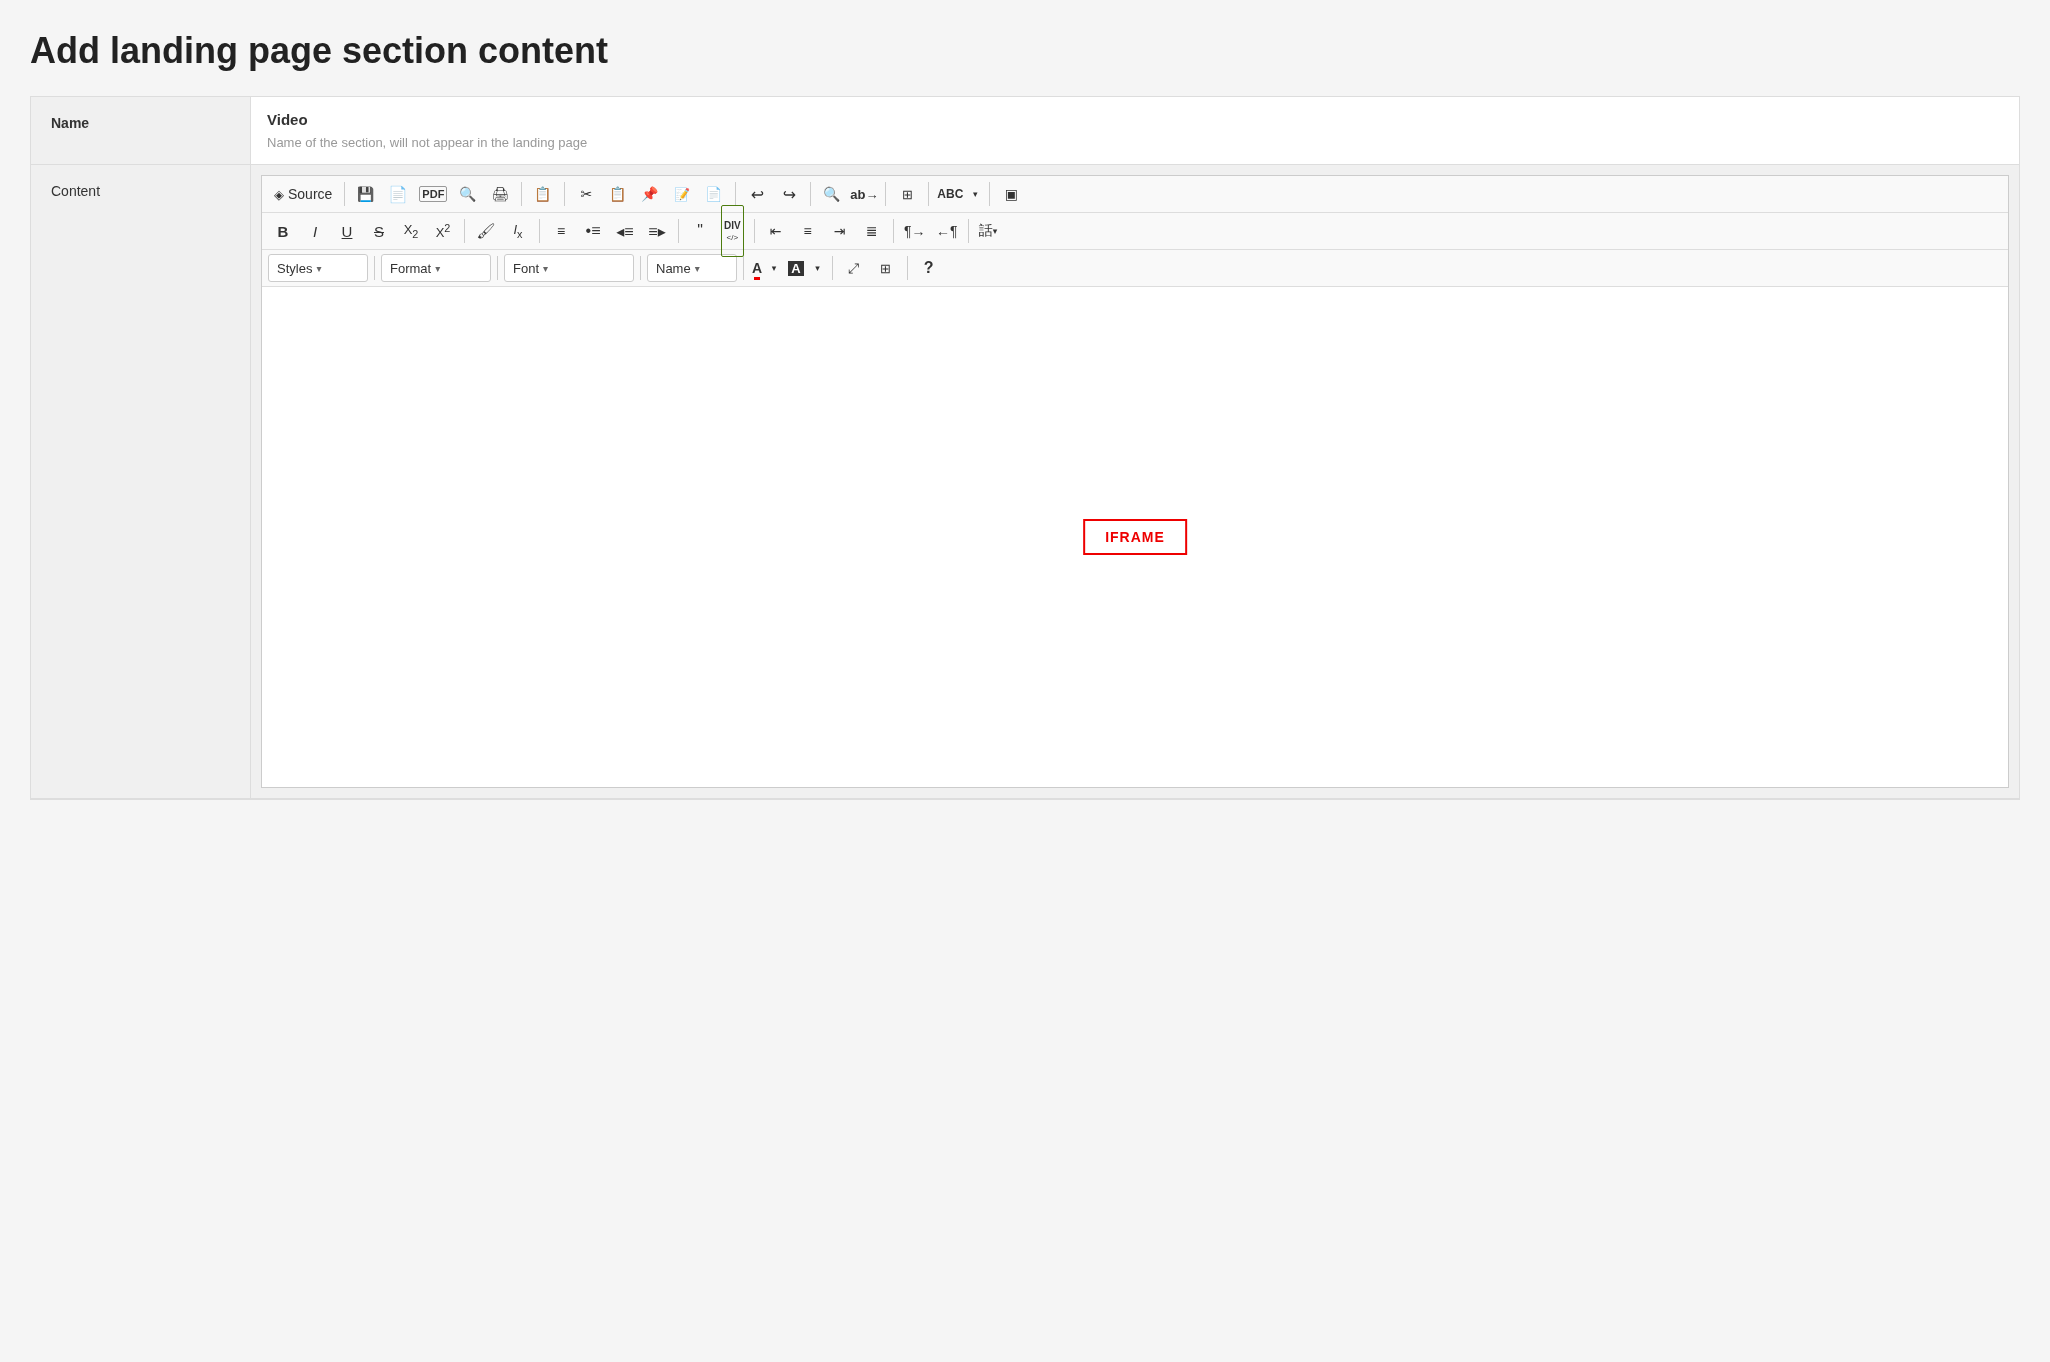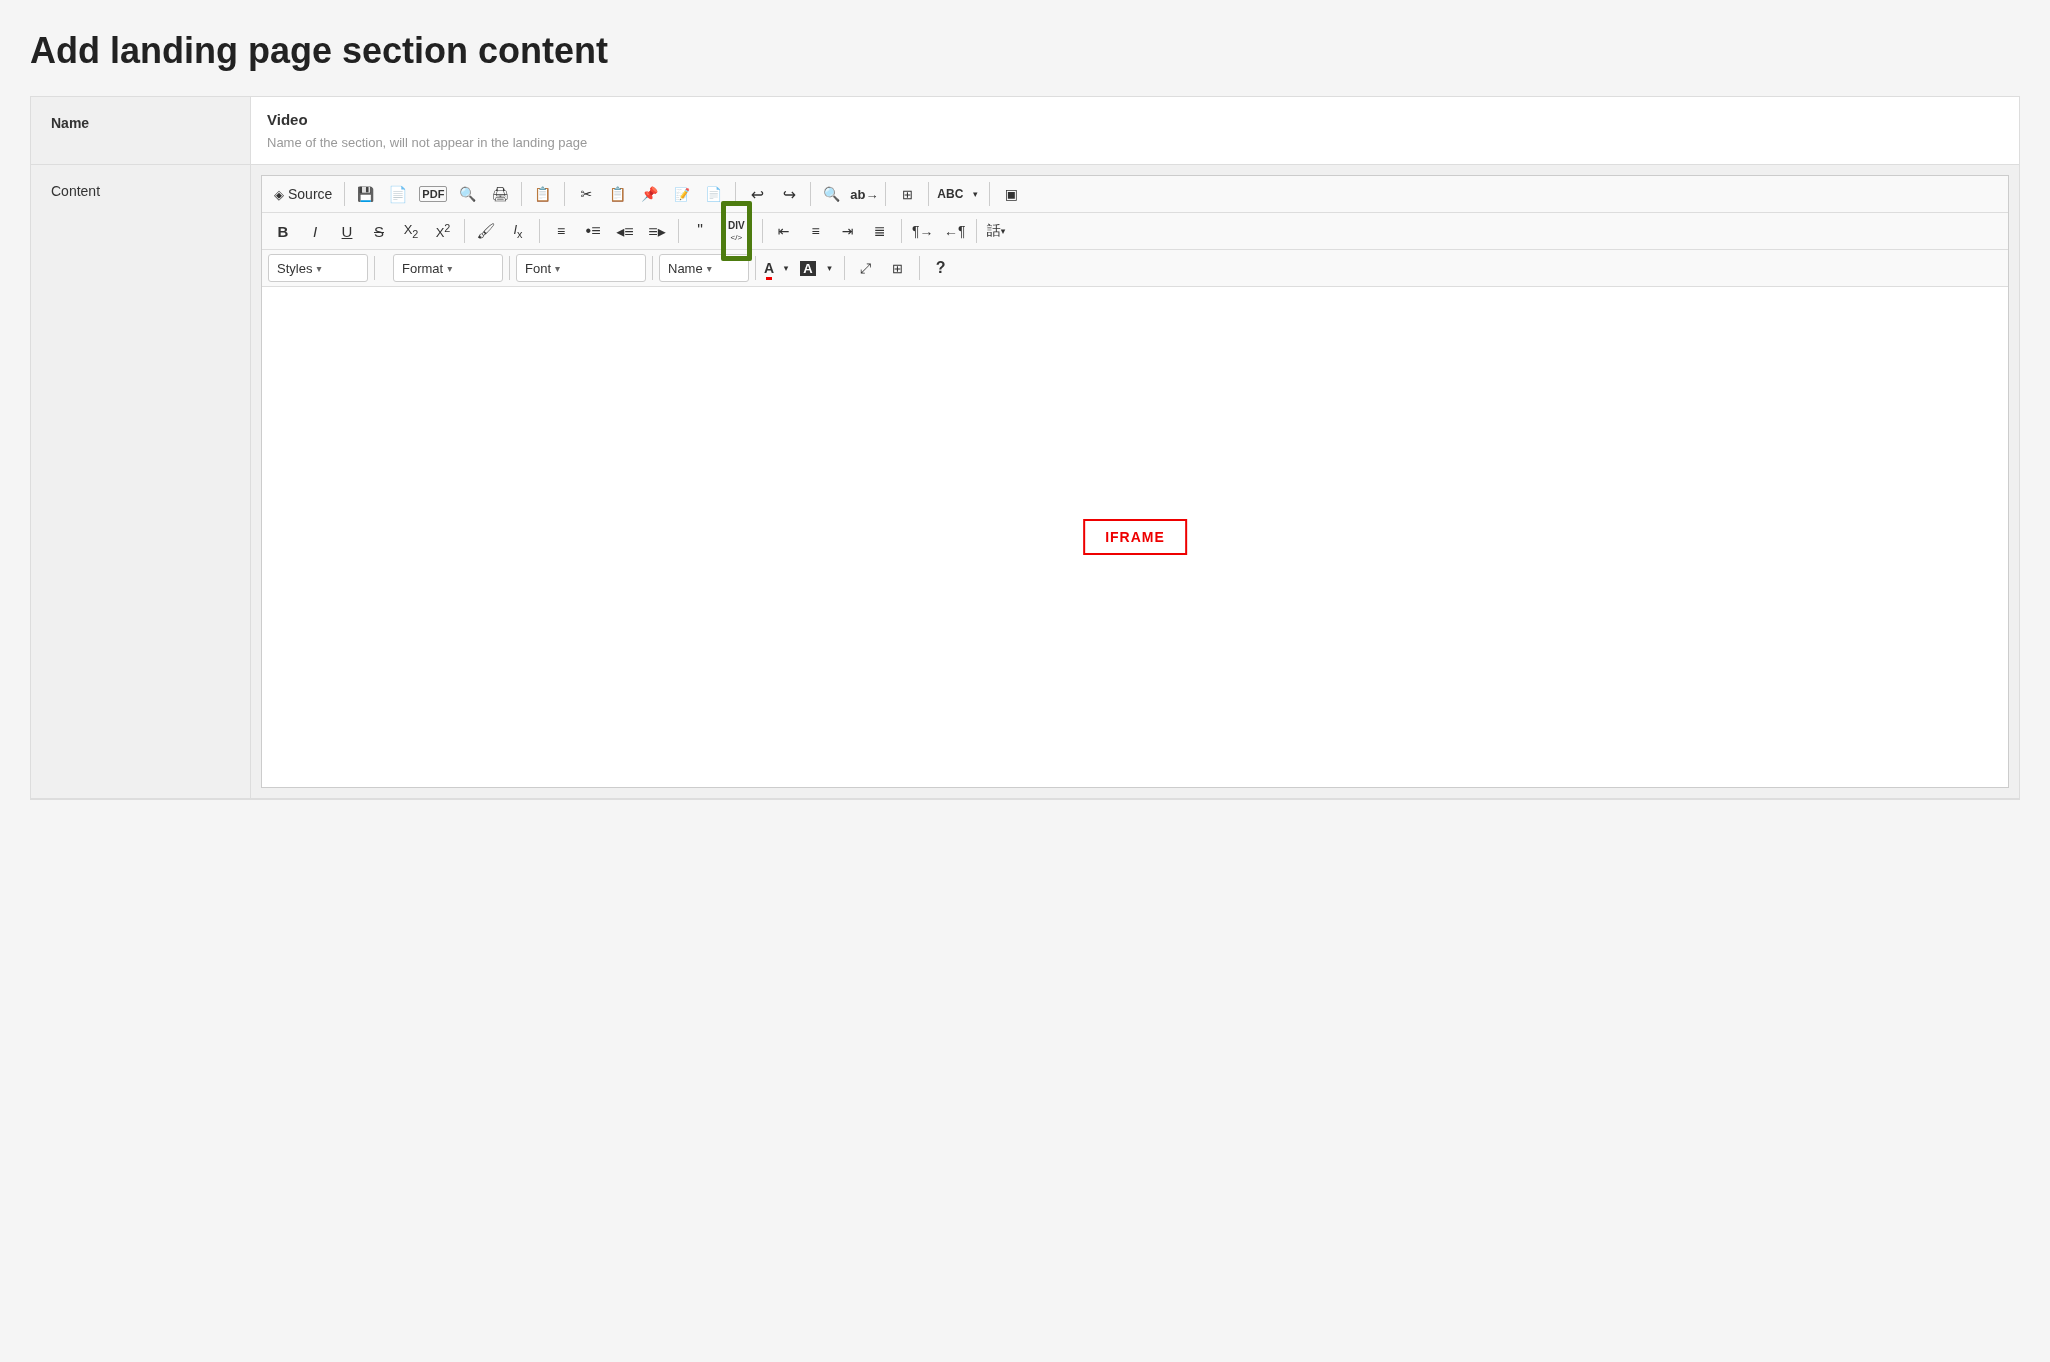--- a/index.html
+++ b/index.html
@@ -344,21 +344,21 @@
           <button class="toolbar-btn" title="Indent">
             <span style="font-size:16px;">≡▸</span>
           </button>
           <span class="toolbar-separator"></span>
 
           <button class="toolbar-btn" title="Blockquote">
             <span style="font-size:16px;">"</span>
           </button>
 
           <button class="toolbar-btn" title="Insert DIV" style="width:auto; padding:0 4px; font-size:11px;">
-            <span style="border:5px solid #4d7c0f; padding:14px 2px; border-radius:2px; font-size:10px; font-weight:bold;">DIV<br><span style="font-size:8px; font-weight:normal;">&lt;/&gt;</span></span>
+            <span style="border:1px solid #4d7c0f; padding:14px 2px; border-radius:2px; font-size:10px; font-weight:bold;">DIV<br><span style="font-size:8px; font-weight:normal;">&lt;/&gt;</span></span>
           </button>
           <span class="toolbar-separator"></span>
 
           <button class="toolbar-btn" title="Align Left">
             <span style="font-size:14px;">⇤</span>
           </button>
 
           <button class="toolbar-btn" title="Align Center">
             <span style="font-size:14px;">≡</span>
           </button>
@@ -388,21 +388,21 @@
         </div>
 
         <div class="toolbar-row">
 
           <button class="toolbar-dropdown" style="min-width: 100px;">
             <span>Styles</span>
             <span class="dropdown-arrow">▾</span>
           </button>
           <span class="toolbar-separator"></span>
 
-          <button class="toolbar-dropdown" style="min-width: 110px; margin-left: 12px;">
+          <button class="toolbar-dropdown" style="min-width: 110px;">
             <span>Format</span>
             <span class="dropdown-arrow">▾</span>
           </button>
           <span class="toolbar-separator"></span>
 
           <button class="toolbar-dropdown" style="min-width: 130px;">
             <span>Font</span>
             <span class="dropdown-arrow">▾</span>
           </button>
           <span class="toolbar-separator"></span>

